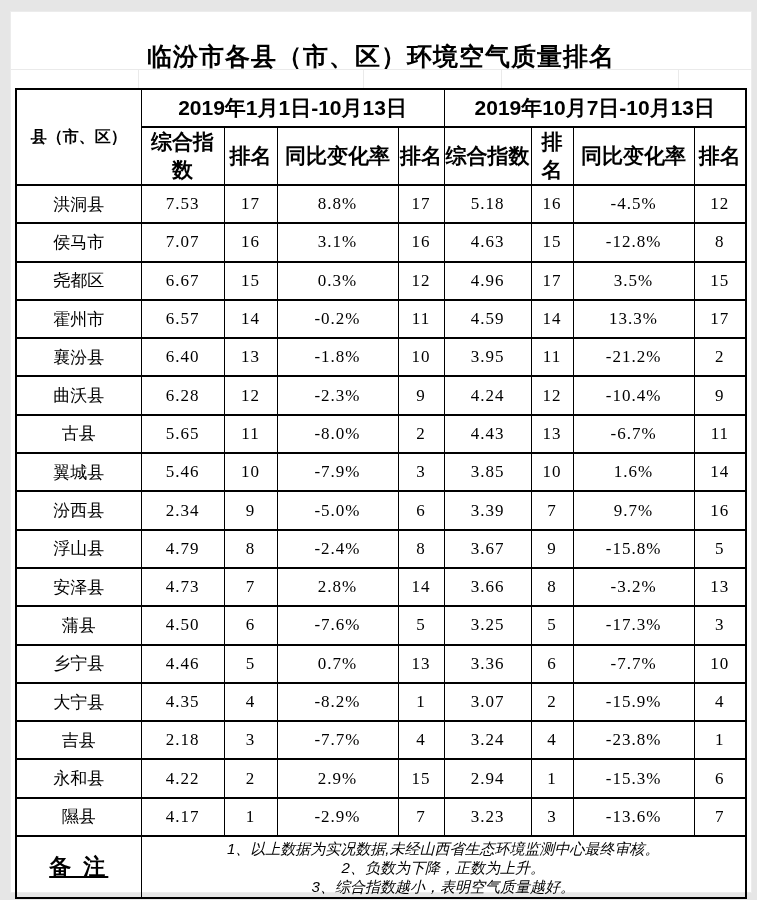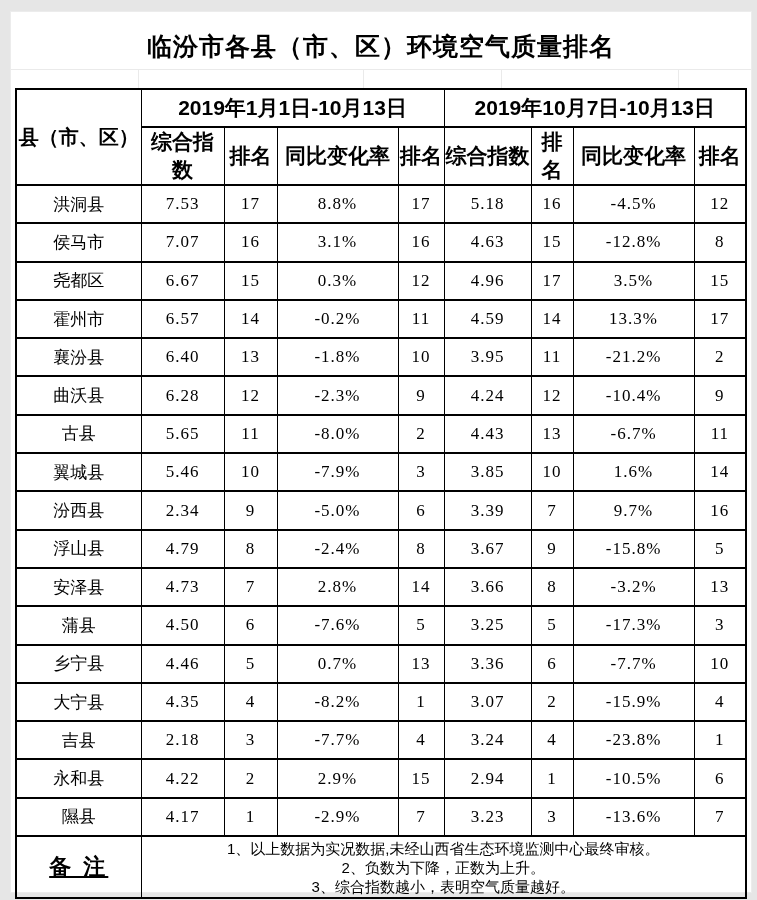--- a/index.html
+++ b/index.html
@@ -18,21 +18,21 @@
     top: 11px;
     width: 742px;
     height: 882px;
     background: #ffffff;
     border: 1px solid #ececec;
     box-sizing: border-box;
   }
   .title {
     position: absolute;
     left: 0;
-    top: 18px;
+    top: 28px;
     width: 100%;
     text-align: center;
     font-size: 25px;
     font-weight: bold;
     letter-spacing: 1px;
     font-family: "Liberation Sans", sans-serif;
   }
   
   .gridline-h {
     position: absolute;
@@ -65,38 +65,39 @@
     vertical-align: middle;
     padding: 0;
     overflow: hidden;
   }
   thead tr { height: 38px; }
   thead th {
     font-size: 21px;
     font-weight: bold;
     font-family: "Liberation Sans", sans-serif;
   }
-  th.county-head { font-size: 20px; }
+  th.county-head { font-size: 16px; }
   tbody tr { height: 38.3px; }
   tbody td {
     font-size: 17px;
     font-family: "Liberation Serif", serif;
   }
   tbody td.num { letter-spacing: 1px; }
   tfoot tr { height: 62px; }
   td.notes-label {
     font-size: 22px;
     font-weight: bold;
     letter-spacing: 3px;
     font-family: "Liberation Sans", sans-serif;
     text-decoration: underline;
   }
   td.notes-body {
     text-align: left;
     padding: 4px 8px 4px 9px;
+    font-style: italic;
   }
   td.notes-body div {
     font-size: 15px;
     line-height: 19px;
     font-family: "Liberation Sans", sans-serif;
     white-space: nowrap;
   }
 </style>
 </head>
 <body>
@@ -307,21 +308,21 @@
           <td class="num">1</td>
         </tr>
         <tr>
           <td>永和县</td>
           <td class="num">4.22</td>
           <td class="num">2</td>
           <td class="num">2.9%</td>
           <td class="num">15</td>
           <td class="num">2.94</td>
           <td class="num">1</td>
-          <td class="num">-10.5%</td>
+          <td class="num">-15.3%</td>
           <td class="num">6</td>
         </tr>
         <tr>
           <td>隰县</td>
           <td class="num">4.17</td>
           <td class="num">1</td>
           <td class="num">-2.9%</td>
           <td class="num">7</td>
           <td class="num">3.23</td>
           <td class="num">3</td>

